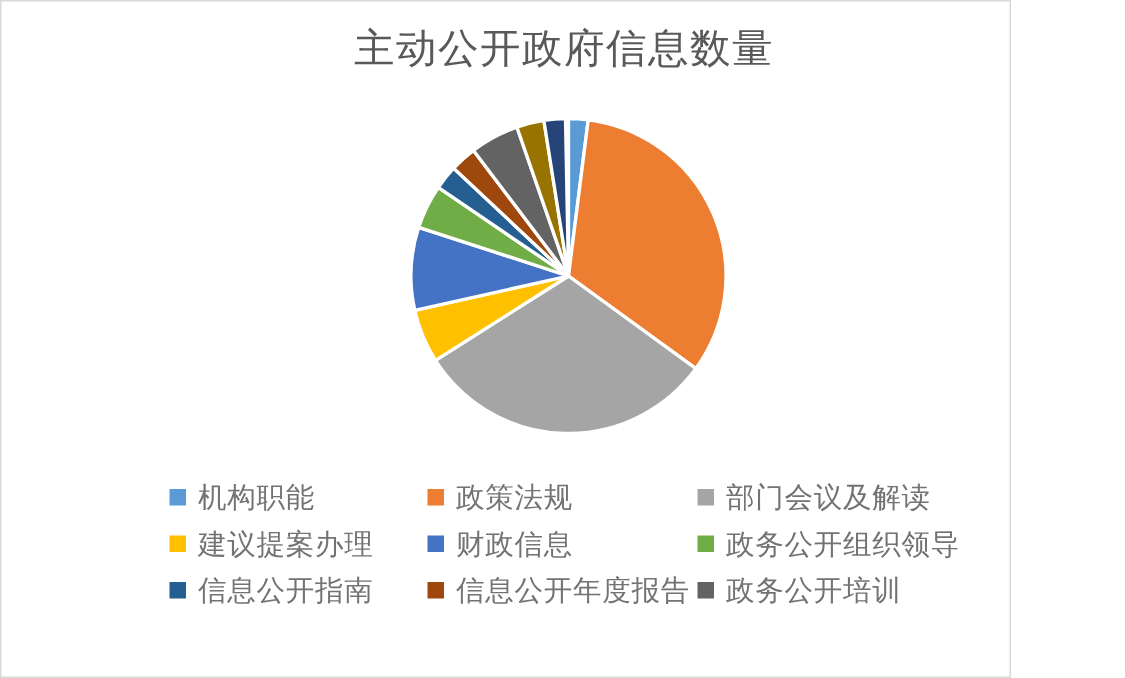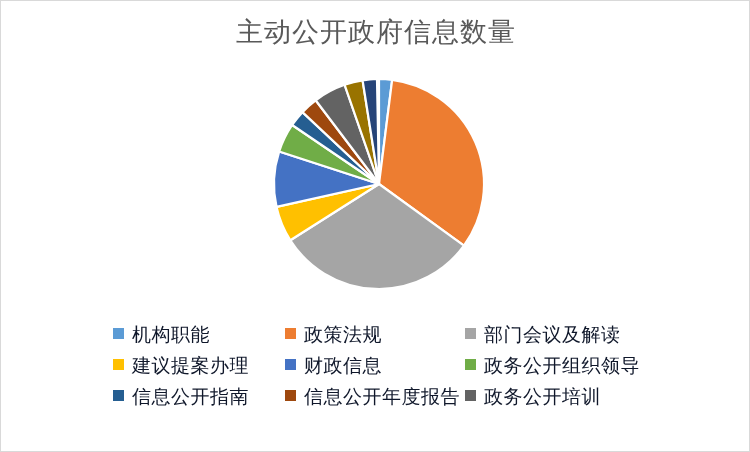--- a/index.html
+++ b/index.html
@@ -12,26 +12,25 @@
     background: #ffffff;
     font-family: "Liberation Sans", "DejaVu Sans", sans-serif;
     overflow: hidden;
     position: relative;
   }
 
   .chart-frame {
     position: absolute;
     left: 0;
     top: 0;
-    width: 750px;
+    width: 674px;
     height: 452px;
     box-sizing: border-box;
     border: 1px solid #d9d9d9;
     background: #ffffff;
-    font-family: Liberation Serif, serif;
   }
 
   .chart-title {
     position: absolute;
     left: 0;
     top: 14px;
     width: 750px;
     text-align: center;
     font-size: 27px;
     color: #595959;
@@ -89,21 +88,21 @@
     vertical-align: middle;
     position: relative;
     top: -1px;
     margin-right: 8px;
   }
 
   .legend-label {
     display: inline-block;
     vertical-align: middle;
     font-size: 19px;
-    color: #0f172a;
+    color: #737373;
     letter-spacing: 0.5px;
   }
 </style>
 </head>
 <body>
 
 <div class="chart-frame">
 
   <div class="chart-title">主动公开政府信息数量</div>
 

